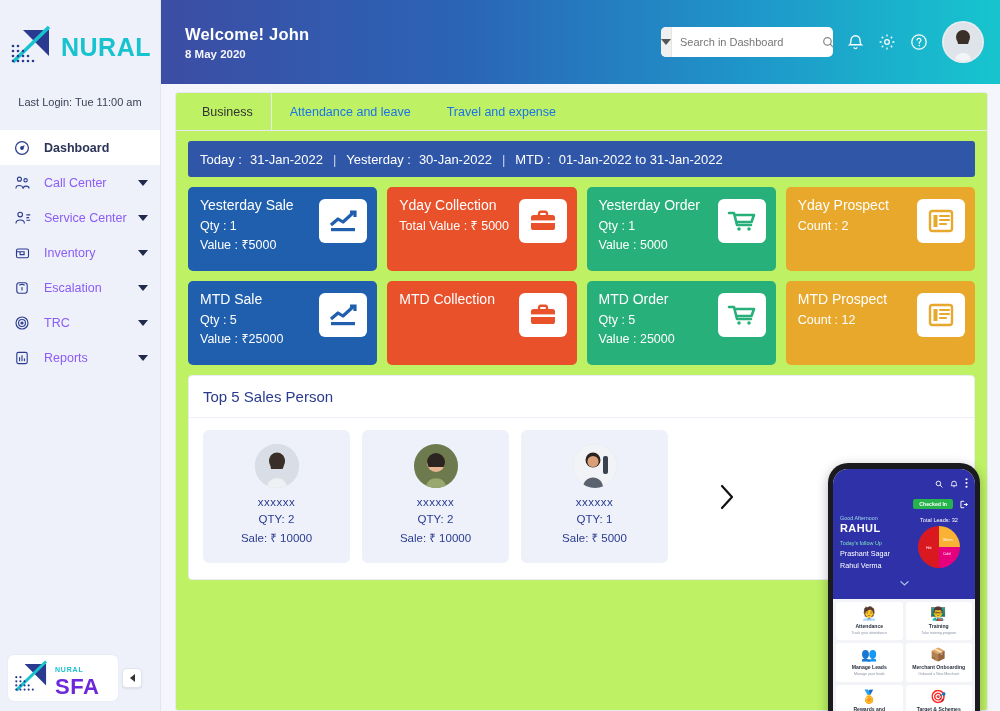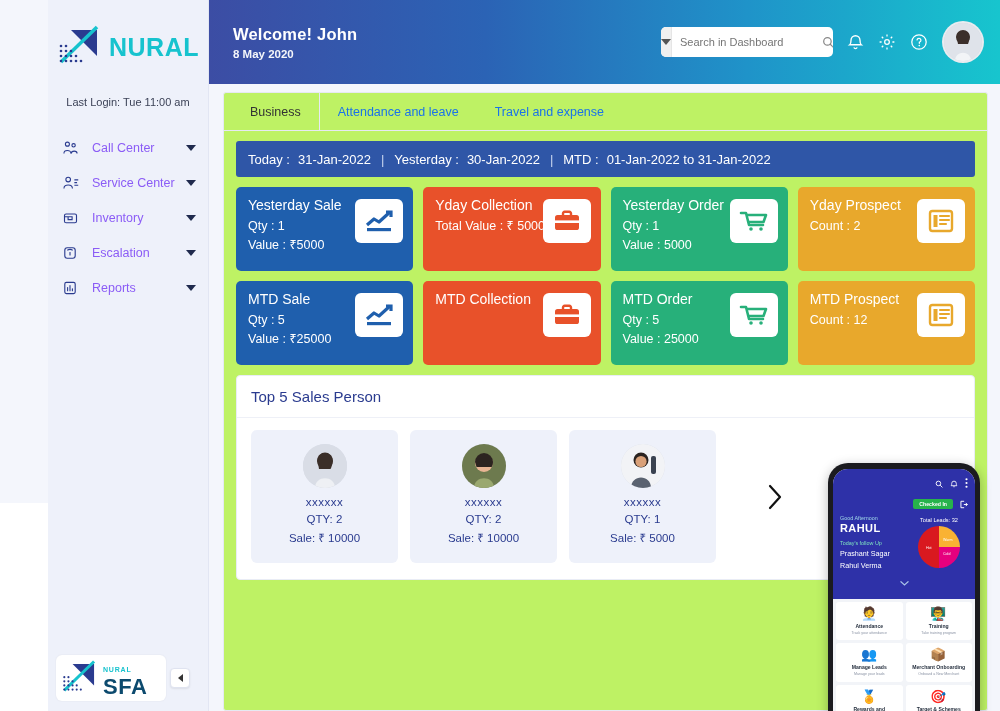--- a/index.html
+++ b/index.html
@@ -1,21 +1,21 @@
 <!DOCTYPE html>
 <html><head>
 <meta charset="utf-8">
 <style>
   * { box-sizing: border-box; margin: 0; padding: 0; }
   html, body {
     width: 1000px; height: 711px;
     font-family: "Liberation Sans", sans-serif;
     background: #ffffff; overflow: hidden;
   }
-  .app { position: relative; width: 1000px; height: 503px; display: flex; background:#f4f6fc;padding-left:48px; }
+  .app { position: relative; width: 1000px; height: 503px; display: flex; background:#f4f6fc; }
 
   
   .sidebar {
     width: 161px; height: 711px; background: #eef1fa;
     display: flex; flex-direction: column; position: relative;
     border-right: 1px solid #e2e6f3;
   }
   .logo-wrap { height: 88px; display: flex; align-items: center; justify-content: center; gap: 6px; padding-top:6px;}
   .logo-mark { width: 46px; height: 46px; position: relative; }
   .logo-text { font-size: 25px; font-weight: bold; color: #17c3ce; letter-spacing: .5px; }
@@ -36,21 +36,21 @@
     position: absolute; bottom: 10px; left: 0; width: 161px;
     display: flex; align-items: center; gap: 4px; padding-left: 8px;
   }
   .sfa-box {
     background:#fff; border-radius:6px; width: 110px; height: 46px;
     display:flex; align-items:center; gap:4px; padding: 3px 5px;
     box-shadow: 0 0 2px rgba(0,0,0,.07);
   }
   .sfa-mark { width: 38px; height: 38px; position: relative; flex:none;}
   .sfa-tag { font-size: 7px; font-weight: bold; color: #17c3ce; letter-spacing: .8px; }
-  .sfa-name { font-size: 22px; font-weight: bold; color: #0c4a6e; line-height: 1; letter-spacing:.5px;}
+  .sfa-name { font-size: 22px; font-weight: bold; color: #6d28d9; line-height: 1; letter-spacing:.5px;}
   .collapse-btn {
     width: 20px; height: 20px; background: #fff; border: 1px solid #dfe3f0; border-radius: 4px;
     display:flex; align-items:center; justify-content:center; cursor: pointer;
     box-shadow:0 1px 2px rgba(0,0,0,.08);
   }
   .collapse-btn i {
     width:0;height:0;border-top:4px solid transparent;border-bottom:4px solid transparent;
     border-right:5px solid #333; display:block;
   }
 
@@ -179,20 +179,30 @@
               <circle cx="24" cy="37" r="1.3"></circle>
           </g>
         </svg>
       </span>
       <span class="logo-text">NURAL</span>
     </div>
 
     <div class="last-login">Last Login: Tue 11:00 am</div>
 
     <nav class="nav">
+      <div class="nav-item active">
+        <span class="ico">
+          <svg width="16" height="16" viewBox="0 0 20 20" fill="none" stroke="#2a3b8f" stroke-width="1.5">
+            <circle cx="10" cy="10" r="8"></circle>
+              <circle cx="10" cy="10" r="1.6" fill="#2a3b8f"></circle>
+              <path d="M13 7 L10.6 9.3"></path>
+          </svg>
+        </span>
+        <span class="lbl">Dashboard</span>
+      </div>
 
       <div class="nav-item">
         <span class="ico">
           <svg width="17" height="16" viewBox="0 0 22 20" fill="none" stroke="#2a3b8f" stroke-width="1.4">
             <circle cx="7" cy="5" r="2.6"></circle>
               <circle cx="15" cy="6.5" r="2.2"></circle>
             <path d="M2.5 17 C2.5 12 11.5 12 11.5 17"></path>
               <path d="M12 17 C12 13 19.5 13 19.5 17"></path>
           </svg>
         </span>
@@ -228,20 +238,31 @@
           <svg width="16" height="16" viewBox="0 0 20 20" fill="none" stroke="#2a3b8f" stroke-width="1.4">
             <rect x="3.5" y="3.5" width="13" height="13" rx="3"></rect>
               <path d="M7 7 C7 5 13 5 13 7"></path>
             <path d="M10 9.5 V12.5" stroke-linecap="round"></path>
           </svg>
         </span>
         <span class="lbl">Escalation</span>
         <span class="caret"></span>
       </div>
 
+      <div class="nav-item">
+        <span class="ico">
+          <svg width="16" height="16" viewBox="0 0 20 20" fill="none" stroke="#2a3b8f" stroke-width="1.4">
+            <circle cx="10" cy="10" r="7.5"></circle>
+              <circle cx="10" cy="10" r="4.3"></circle>
+              <circle cx="10" cy="10" r="1.3" fill="#2a3b8f"></circle>
+          </svg>
+        </span>
+        <span class="lbl">TRC</span>
+        <span class="caret"></span>
+      </div>
 
       <div class="nav-item">
         <span class="ico">
           <svg width="16" height="16" viewBox="0 0 20 20" fill="none" stroke="#2a3b8f" stroke-width="1.4">
             <rect x="3.5" y="3" width="13" height="14" rx="2"></rect>
             <path d="M7 13.5 V9.5 M10 13.5 V6.8 M13 13.5 V11" stroke-linecap="round"></path>
           </svg>
         </span>
         <span class="lbl">Reports</span>
         <span class="caret"></span>

